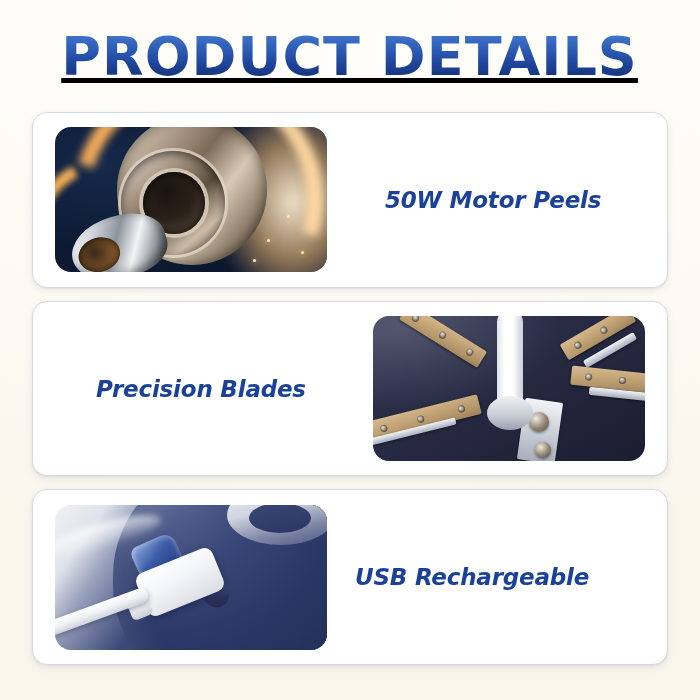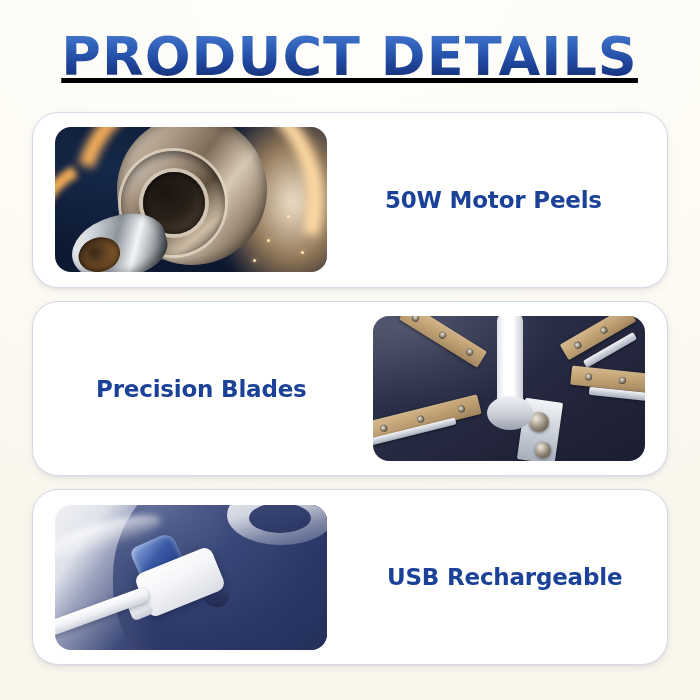--- a/index.html
+++ b/index.html
@@ -63,26 +63,27 @@
     flex-direction:column;
     gap:13px;
     padding:0 32px 35px 32px;
   }
 
   .card {
     position:relative;
     flex:1;
     background:#ffffff;
     border:1px solid #d6d9e6;
-    border-radius:26px;
+    border-radius:15px;
     box-shadow:0 3px 7px rgba(120,125,155,.13), 0 1px 2px rgba(120,125,155,.10);
     display:flex;
     align-items:center;
     padding:0 22px;
     overflow:hidden;
+    font-style:italic;
   }
 
   .card.text-right  { justify-content:flex-start; }
   .card.text-left   { justify-content:flex-start; }
 
   
   .photo {
     width:272px;
     height:145px;
     border-radius:16px;
@@ -103,21 +104,21 @@
 
   
   .card-1 .photo  { margin-right:0; }
   .card-1 .label  { margin-left:58px; }
 
   
   .card-2 .label  { margin-left:41px; }
   .card-2 .photo  { margin-left:auto; }
 
   
-  .card-3 .label  { margin-left:60px; }
+  .card-3 .label  { margin-left:28px; }
 
   
   .ph-motor { background:radial-gradient(120% 120% at 18% 28%, #16294a 0%, #0d1a33 45%, #091428 100%); }
   .ph-motor .glow-a,
   .ph-motor .glow-b,
   .ph-motor .glow-c {
     position:absolute;
     border-radius:50%;
     border-style:solid;
   }

